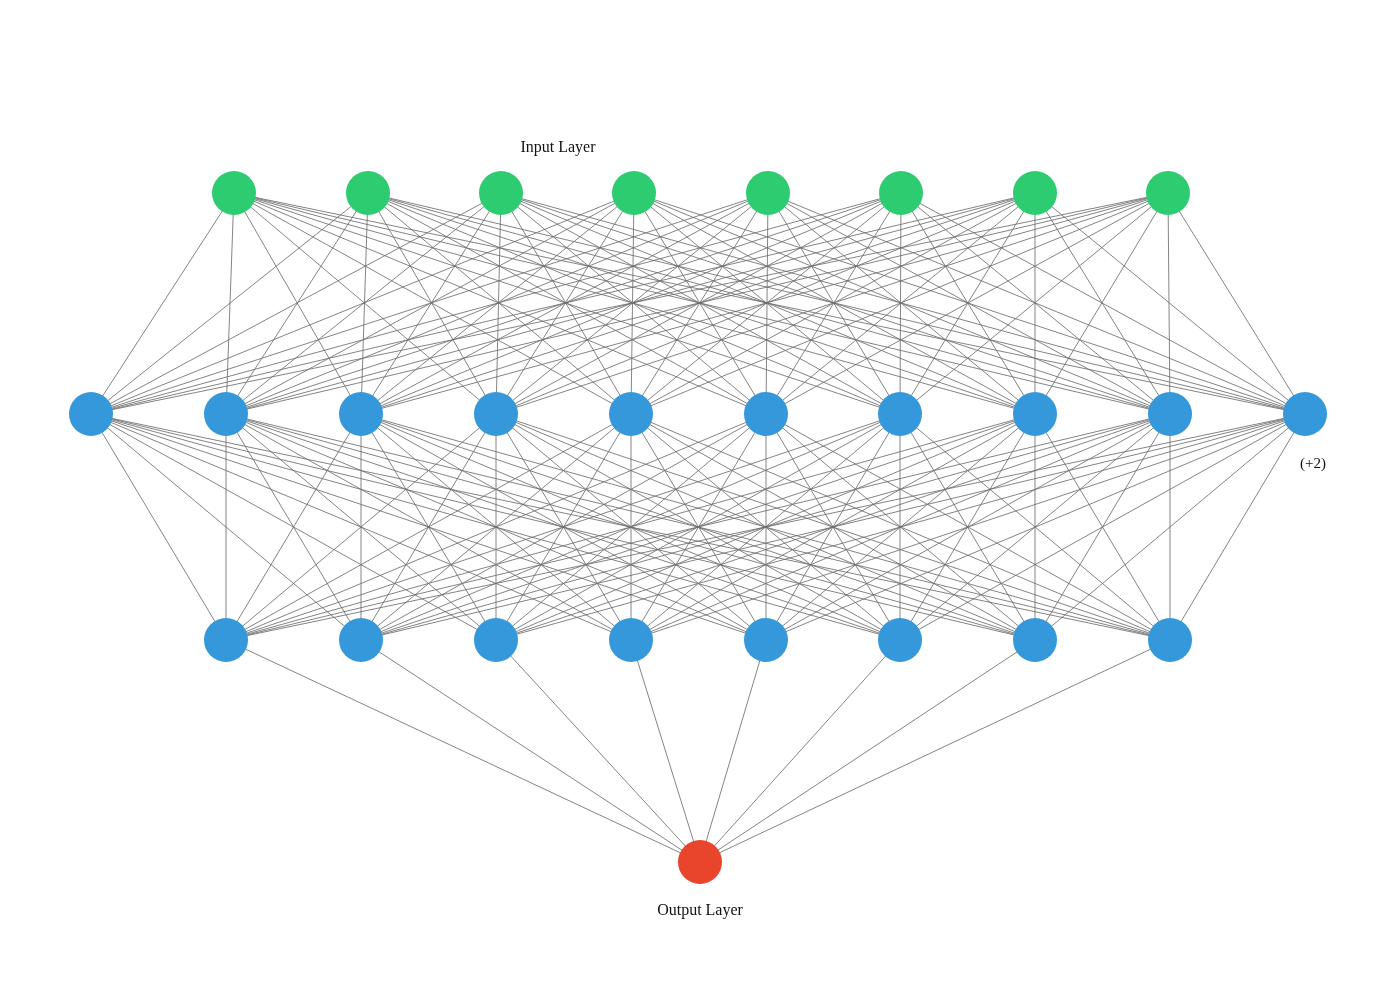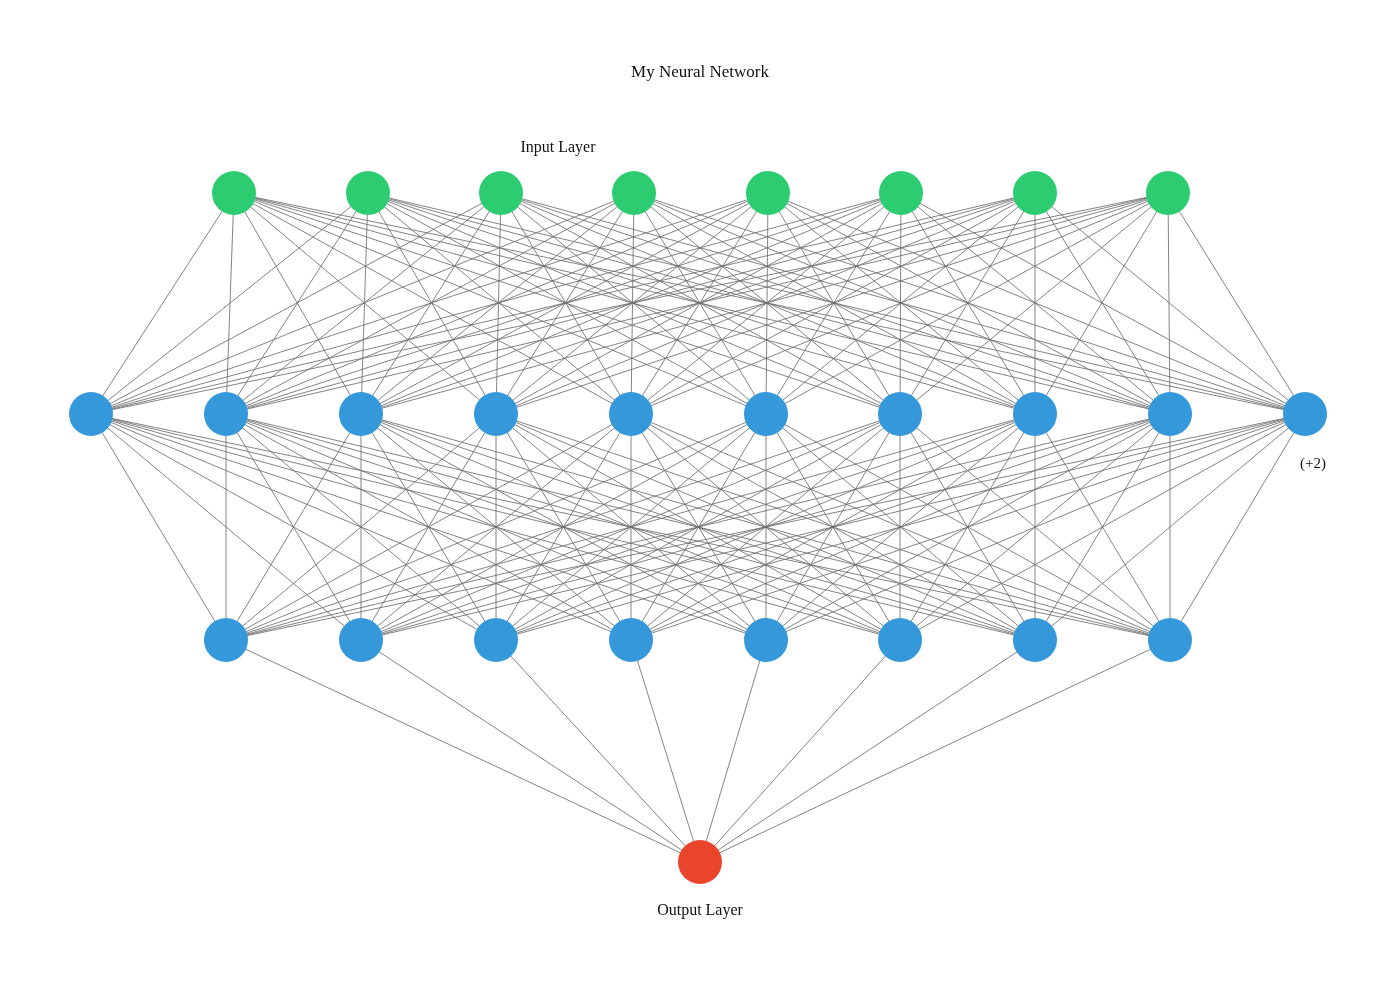--- a/index.html
+++ b/index.html
@@ -273,21 +273,20 @@
         <circle cx="496" cy="640" r="22" fill="#3498db" class="node"></circle>
         <circle cx="631" cy="640" r="22" fill="#3498db" class="node"></circle>
         <circle cx="766" cy="640" r="22" fill="#3498db" class="node"></circle>
         <circle cx="900" cy="640" r="22" fill="#3498db" class="node"></circle>
         <circle cx="1035" cy="640" r="22" fill="#3498db" class="node"></circle>
         <circle cx="1170" cy="640" r="22" fill="#3498db" class="node"></circle>
         <circle cx="700" cy="862" r="22" fill="#e8452c" class="node"></circle>
       </g>
   </svg>
 
-  <div class="fig-label" id="chart-title">My Neural Network</div>
 
   <div class="fig-label" id="input-layer-label">Input Layer</div>
 
   <div class="fig-label" id="output-layer-label">Output Layer</div>
 
   <div class="fig-label" id="extra-nodes-label">(+2)</div>
 
 </div>
 
 </body></html>

